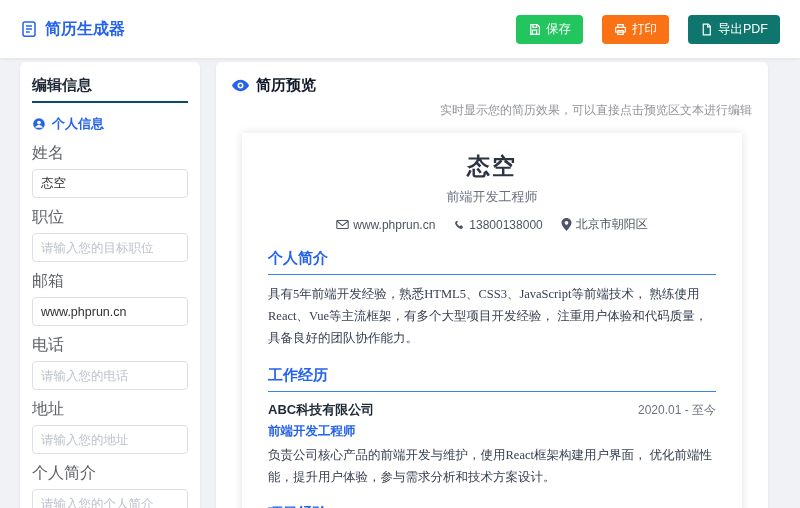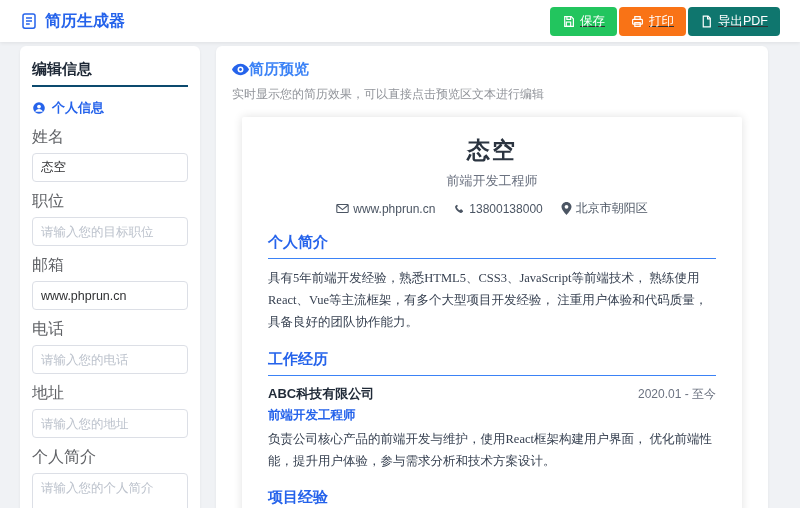--- a/index.html
+++ b/index.html
@@ -3,26 +3,26 @@
 <meta charset="utf-8">
 <style>
   * { margin:0; padding:0; box-sizing:border-box; }
   html,body { width:800px; height:508px; overflow:hidden; }
   body {
     font-family:"Liberation Sans","DejaVu Sans",sans-serif;
     background:#f0f2f5; color:#303133; font-size:13px;
   }
   
   .app-header {
-    height:42px; background:#ffffff; display:flex; align-items:center;
+    height:58px; background:#ffffff; display:flex; align-items:center;
     justify-content:space-between; padding:16px 20px;
     box-shadow:0 1px 4px rgba(0,0,0,0.08); position:relative; z-index:5;
   }
   .logo { display:flex; align-items:center; gap:7px; color:#2563eb; font-weight:bold; font-size:16px; }
-  .hdr-btns { display:flex; gap:2px;text-decoration:underline; }
+  .hdr-btns { display:flex; gap:19px; }
   .btn {
     display:flex; align-items:center; gap:5px; color:#fff; border:none;
     font-size:12.5px; padding:6px 12px; border-radius:4px; cursor:pointer;
     font-family:inherit;
   }
   .btn svg { flex:0 0 auto; }
   
   .page-body { display:flex; gap:16px; padding:4px 32px 0 20px; align-items:flex-start; height:462px; }
   .card { background:#fff; border-radius:6px; box-shadow:0 1px 3px rgba(0,0,0,0.06); }
   
@@ -33,22 +33,22 @@
   .field-label { font-size:16px; color:#606266; margin-bottom:5px; }
   .txt-input, .txt-area {
     width:100%; border:1px solid #dcdfe6; border-radius:4px; padding:6px 8px;
     font-size:12.5px; color:#303133; font-family:inherit; background:#fff; outline:none;
   }
   .txt-input { height:29px; }
   .txt-area { height:56px; resize:vertical; }
   .txt-input::placeholder, .txt-area::placeholder { color:#bcc2cc; }
   
   .preview { flex:1; padding:14px 16px; min-height:470px; }
-  .preview-head { display:flex; align-items:center; font-size:15px; font-weight:bold; color:#3b82f6; }
-  .preview-sub { font-size:12px; color:#909399; margin:7px 0 14px; }
+  .preview-head { display:flex; align-items:center; gap:7px; font-size:15px; font-weight:bold; color:#0f172a; }
+  .preview-sub { font-size:12px; color:#909399; margin:7px 0 14px;text-align:right; }
   .paper {
     background:#fff; box-shadow:0 0 10px rgba(0,0,0,0.12); border-radius:2px;
     margin:0 10px; padding:18px 26px 24px;
   }
   .r-name { text-align:center; font-size:23px; font-weight:bold; color:#2b3440; letter-spacing:2px; }
   .r-job { text-align:center; font-size:13px; color:#6b7280; margin-top:6px; }
   .r-contacts { display:flex; justify-content:center; gap:18px; margin-top:10px; font-size:12px; color:#4b5563; }
   .r-contact { display:flex; align-items:center; gap:4px; }
   .r-section { margin-top:16px; }
   .r-sec-title { color:#2563eb; font-size:15px; font-weight:bold; padding-bottom:6px; border-bottom:1px solid #3b82f6; margin-bottom:9px; }

